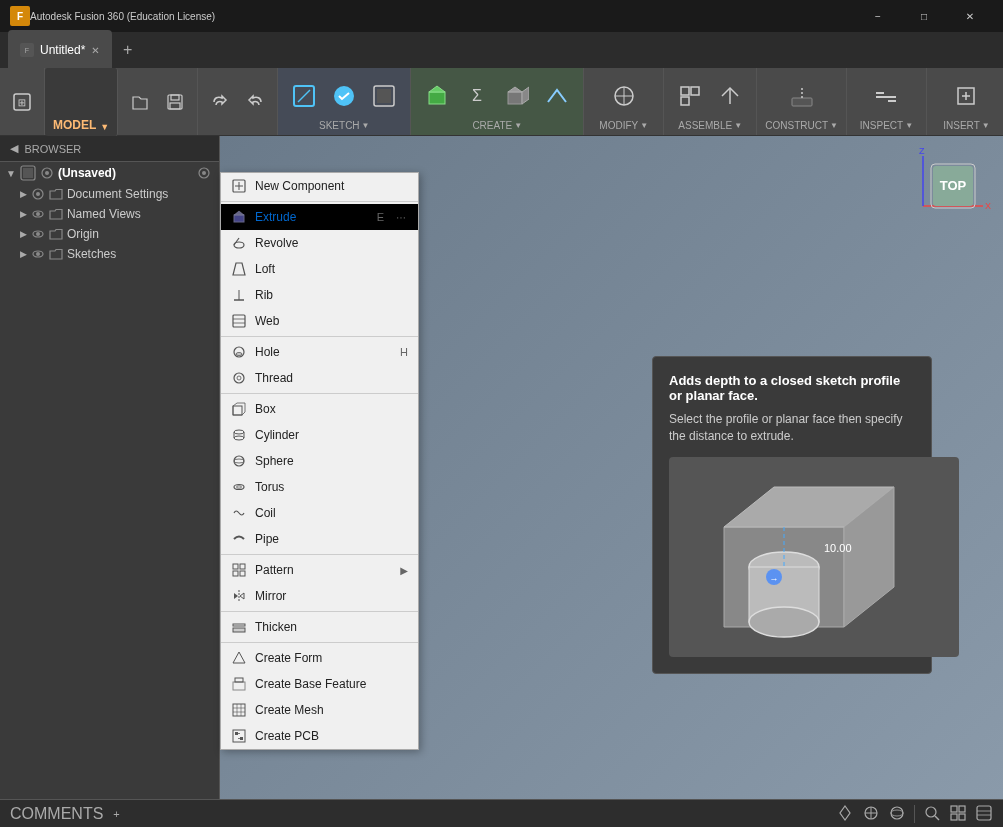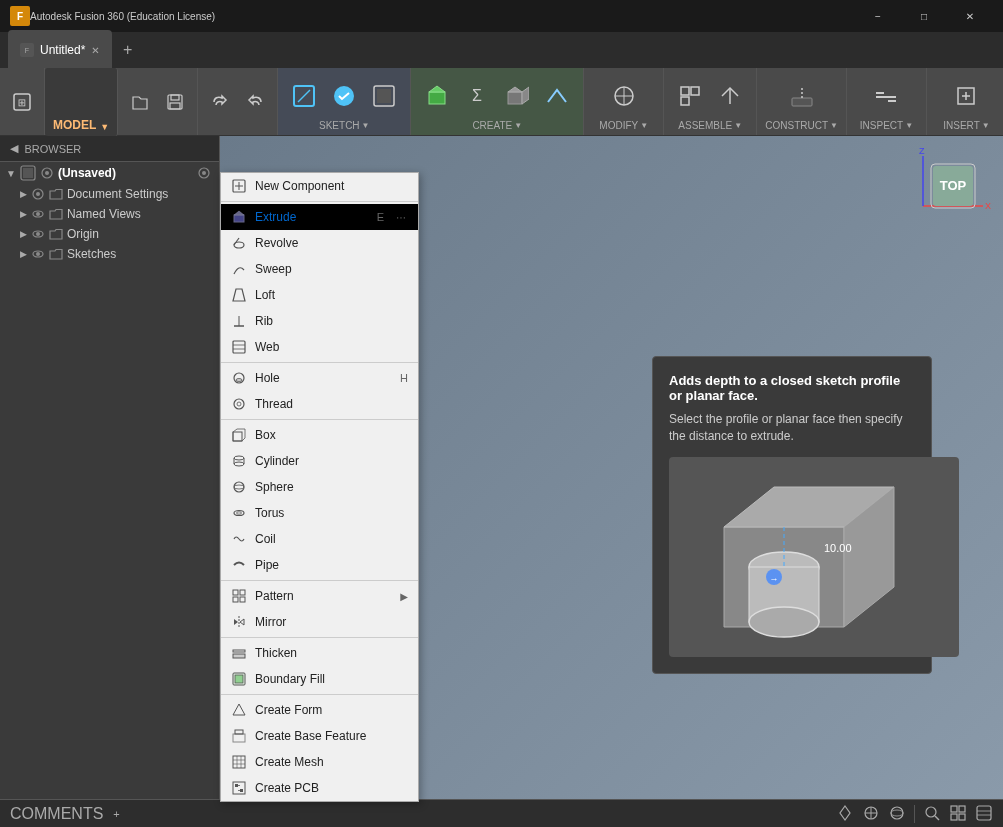--- a/index.html
+++ b/index.html
@@ -529,28 +529,20 @@
       <div class="menu-item">
         <span style="width:16px; height:16px; display:inline-flex; align-items:center; justify-content:center;">
           <svg width="14" height="14" viewBox="0 0 14 14">
               <ellipse cx="7" cy="9" rx="5" ry="3" fill="none" stroke="#555" stroke-width="1.2"></ellipse>
               <path d="M2 9 L7 2" stroke="#555" stroke-width="1.2"></path>
             </svg>
         </span>
         <span>Revolve</span>
       </div>
 
-      <div class="menu-item">
-        <span style="width:16px; height:16px; display:inline-flex; align-items:center; justify-content:center;">
-          <svg width="14" height="14" viewBox="0 0 14 14">
-              <path d="M2 12 Q7 2 12 8" fill="none" stroke="#555" stroke-width="1.2"></path>
-            </svg>
-        </span>
-        <span>Sweep</span>
-      </div>
 
       <div class="menu-item">
         <span style="width:16px; height:16px; display:inline-flex; align-items:center; justify-content:center;">
           <svg width="14" height="14" viewBox="0 0 14 14">
               <path d="M1 13 L4 1 L10 1 L13 13 Z" fill="none" stroke="#555" stroke-width="1.2"></path>
             </svg>
         </span>
         <span>Loft</span>
       </div>
 
@@ -691,29 +683,20 @@
       <div class="menu-item">
         <span style="width:16px; height:16px; display:inline-flex; align-items:center; justify-content:center;">
           <svg width="14" height="14" viewBox="0 0 14 14">
               <rect x="1" y="4" width="12" height="2" fill="none" stroke="#555" stroke-width="1"></rect>
               <rect x="1" y="8" width="12" height="4" fill="#ccc" stroke="#555" stroke-width="1"></rect>
             </svg>
         </span>
         <span>Thicken</span>
       </div>
 
-      <div class="menu-item">
-        <span style="width:16px; height:16px; display:inline-flex; align-items:center; justify-content:center;">
-          <svg width="14" height="14" viewBox="0 0 14 14">
-              <rect x="1" y="1" width="12" height="12" rx="1" fill="#e0f0e0" stroke="#555" stroke-width="1"></rect>
-              <rect x="3" y="3" width="8" height="8" fill="#90d090" stroke="#555" stroke-width="0.8"></rect>
-            </svg>
-        </span>
-        <span>Boundary Fill</span>
-      </div>
 
       <div class="menu-divider"></div>
 
       <div class="menu-item">
         <span style="width:16px; height:16px; display:inline-flex; align-items:center; justify-content:center;">
           <svg width="14" height="14" viewBox="0 0 14 14">
               <polygon points="7,1 13,12 1,12" fill="none" stroke="#555" stroke-width="1"></polygon>
             </svg>
         </span>
         <span>Create Form</span>

